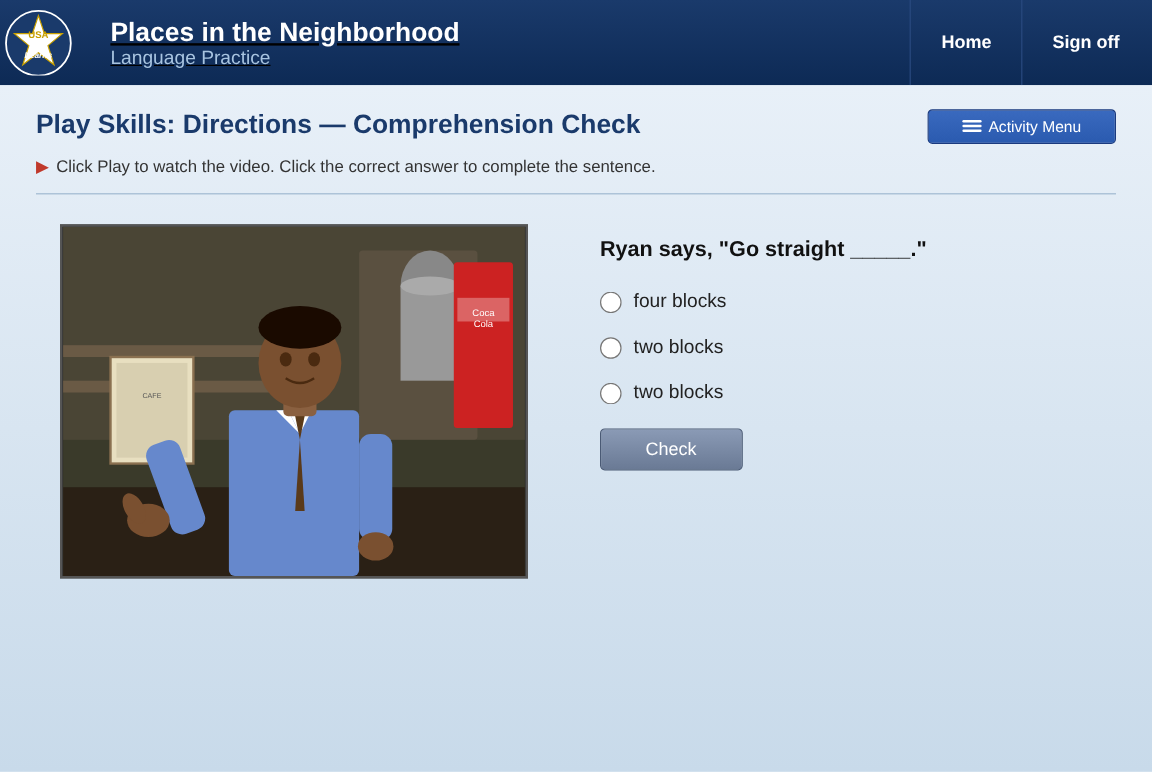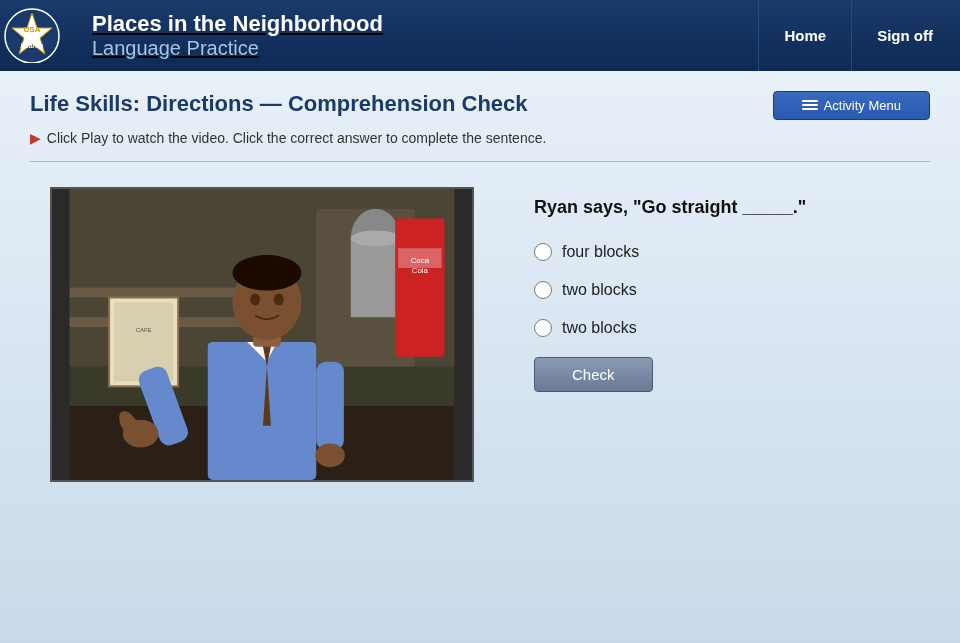--- a/index.html
+++ b/index.html
@@ -27,21 +27,21 @@
       flex: 1;
       text-decoration: underline;
     }
     #header-title {
       color: #fff;
       font-size: 22px;
       font-weight: bold;
     }
     #header-subtitle {
       color: #a8c4e0;
-      font-size: 20px;
+      font-size: 16px;
     }
     #header-nav {
       display: flex;
       align-items: stretch;
       height: 71px;
     }
     .nav-btn {
       color: #fff;
       font-size: 15px;
       font-weight: bold;
@@ -122,21 +122,21 @@
     
     #exercise-area {
       display: flex;
       align-items: flex-start;
       gap: 60px;
       padding: 0 20px;
     }
 
     
     #video-container {
-      width: 424px;
+      width: 390px;
       height: 295px;
       flex-shrink: 0;
       position: relative;
       cursor: pointer;
     }
     #video-thumbnail {
       width: 100%;
       height: 100%;
       background: #2a2a2a;
       border: 2px solid #555;
@@ -211,21 +211,21 @@
     <div id="header-subtitle">Language Practice</div>
   </div>
   <div id="header-nav">
     <a class="nav-btn">Home</a>
     <a class="nav-btn">Sign off</a>
   </div>
 </div>
 
 <div id="content">
   <div id="title-bar">
-    <div id="page-title">Life Skills: Directions — Comprehension Check</div>
+    <div id="page-title">Play Skills: Directions — Comprehension Check</div>
     <button id="activity-menu-btn">
       <div class="menu-icon">
         <span></span>
           <span></span>
           <span></span>
       </div>
       <span>Activity Menu</span>
     </button>
   </div>
 

